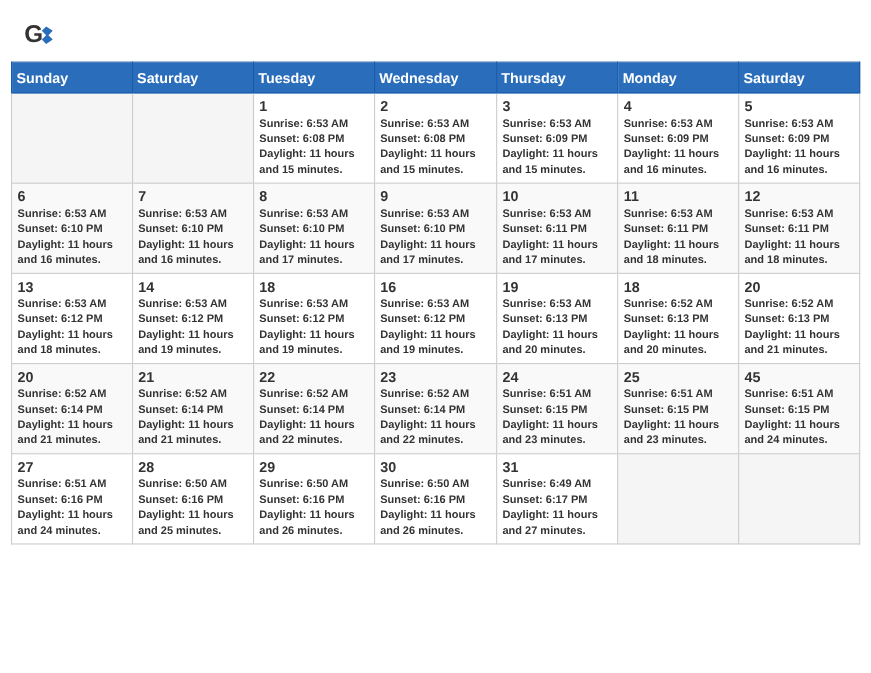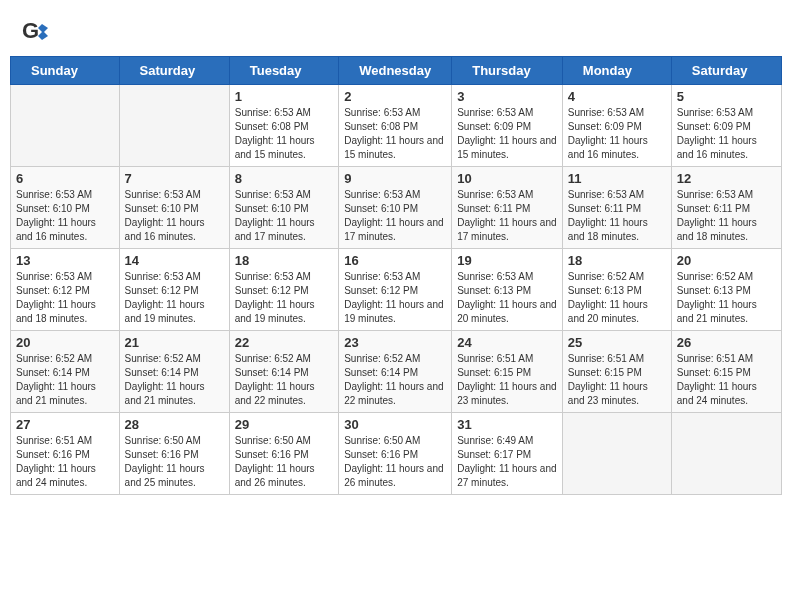--- a/index.html
+++ b/index.html
@@ -56,21 +56,21 @@
     .calendar {
       width: 100%;
       border-collapse: collapse;
       margin-top: 6px;
     }
     .calendar th {
       background-color: #2a6ebb;
       color: #fff;
       font-size: 13px;
       font-weight: bold;
-      padding: 6px 20px;
+      padding: 6px 4px;
       text-align: left;
       border: 1px solid #1a5aaa;
     }
     .calendar td {
       border: 1px solid #ccc;
       vertical-align: top;
       padding: 4px 5px;
       width: 113px;
       min-height: 80px;
       font-size: 10.5px;
@@ -83,20 +83,21 @@
     .day-number {
       font-size: 13px;
       font-weight: bold;
       display: block;
       margin-bottom: 2px;
     }
     .cell-info {
       font-size: 10px;
       color: #333;
       line-height: 1.4;
+      font-weight: bold;
     }
     .empty-cell {
       background: #f5f5f5 !important;
     }
   </style>
 </head>
 <body>
 
 <div class="header">
   <div class="logo">
@@ -281,21 +282,21 @@
 Sunset: 6:15 PM
 Daylight: 11 hours and 23 minutes.</div>
         </td>
         <td>
           <span class="day-number">25</span>
           <div class="cell-info">Sunrise: 6:51 AM
 Sunset: 6:15 PM
 Daylight: 11 hours and 23 minutes.</div>
         </td>
         <td>
-          <span class="day-number">26</span>
+          <span class="day-number">45</span>
           <div class="cell-info">Sunrise: 6:51 AM
 Sunset: 6:15 PM
 Daylight: 11 hours and 24 minutes.</div>
         </td>
       </tr>
       <tr>
         <td>
           <span class="day-number">27</span>
           <div class="cell-info">Sunrise: 6:51 AM
 Sunset: 6:16 PM

